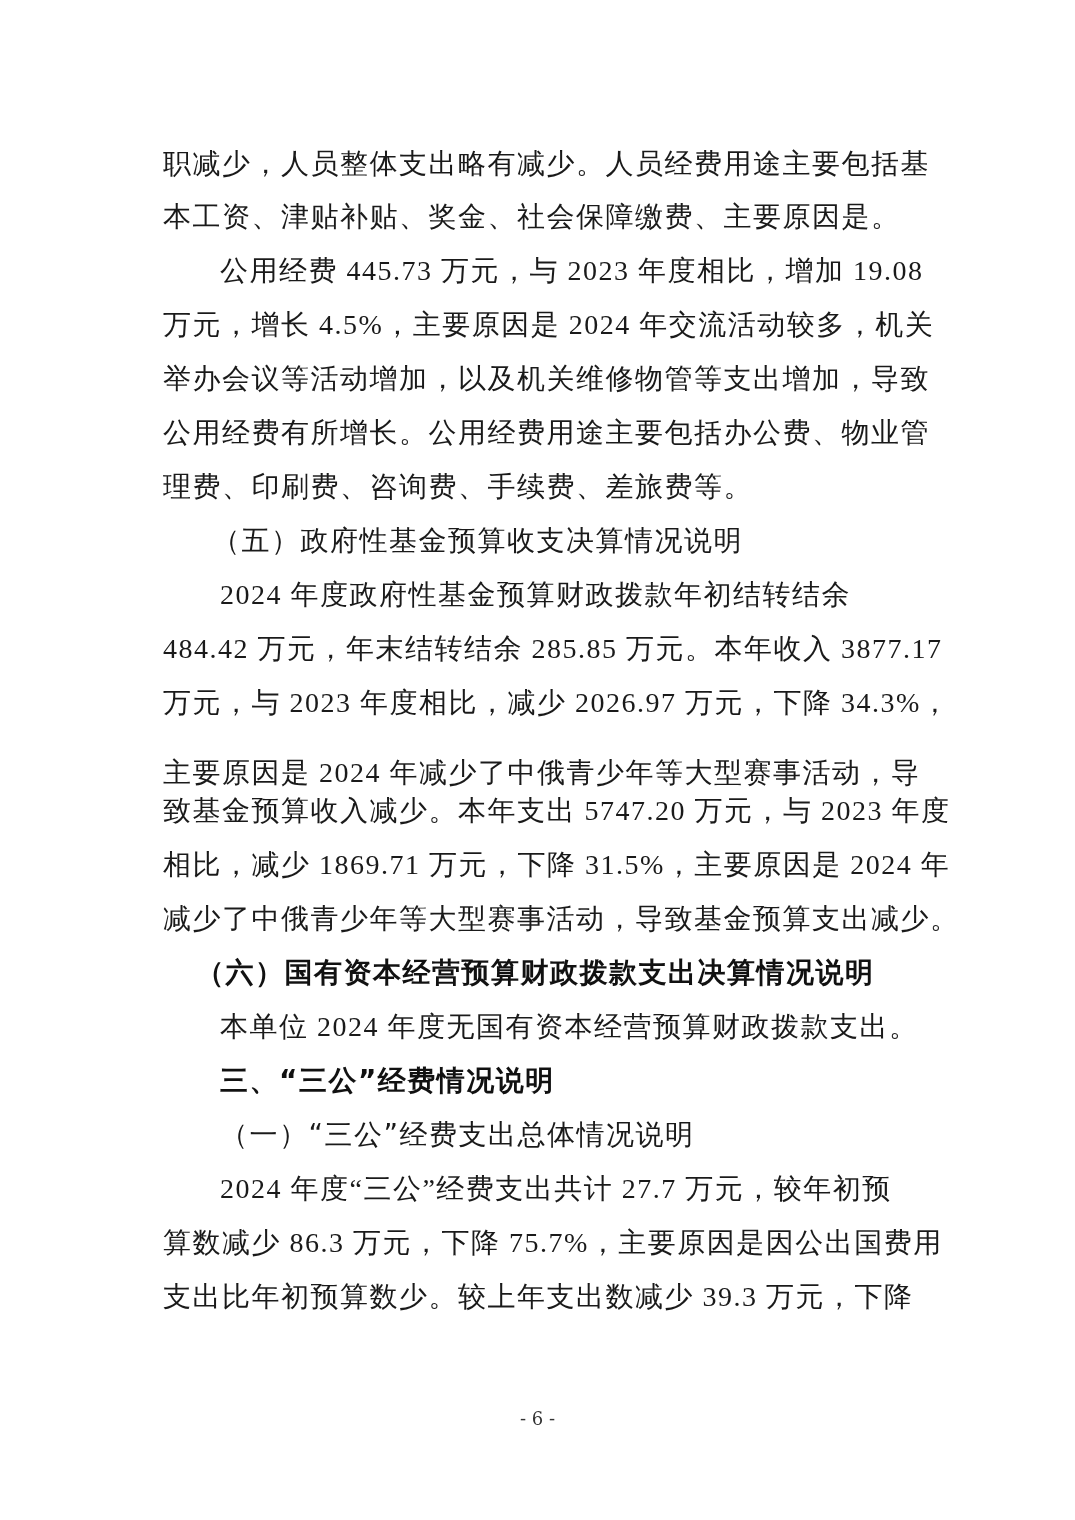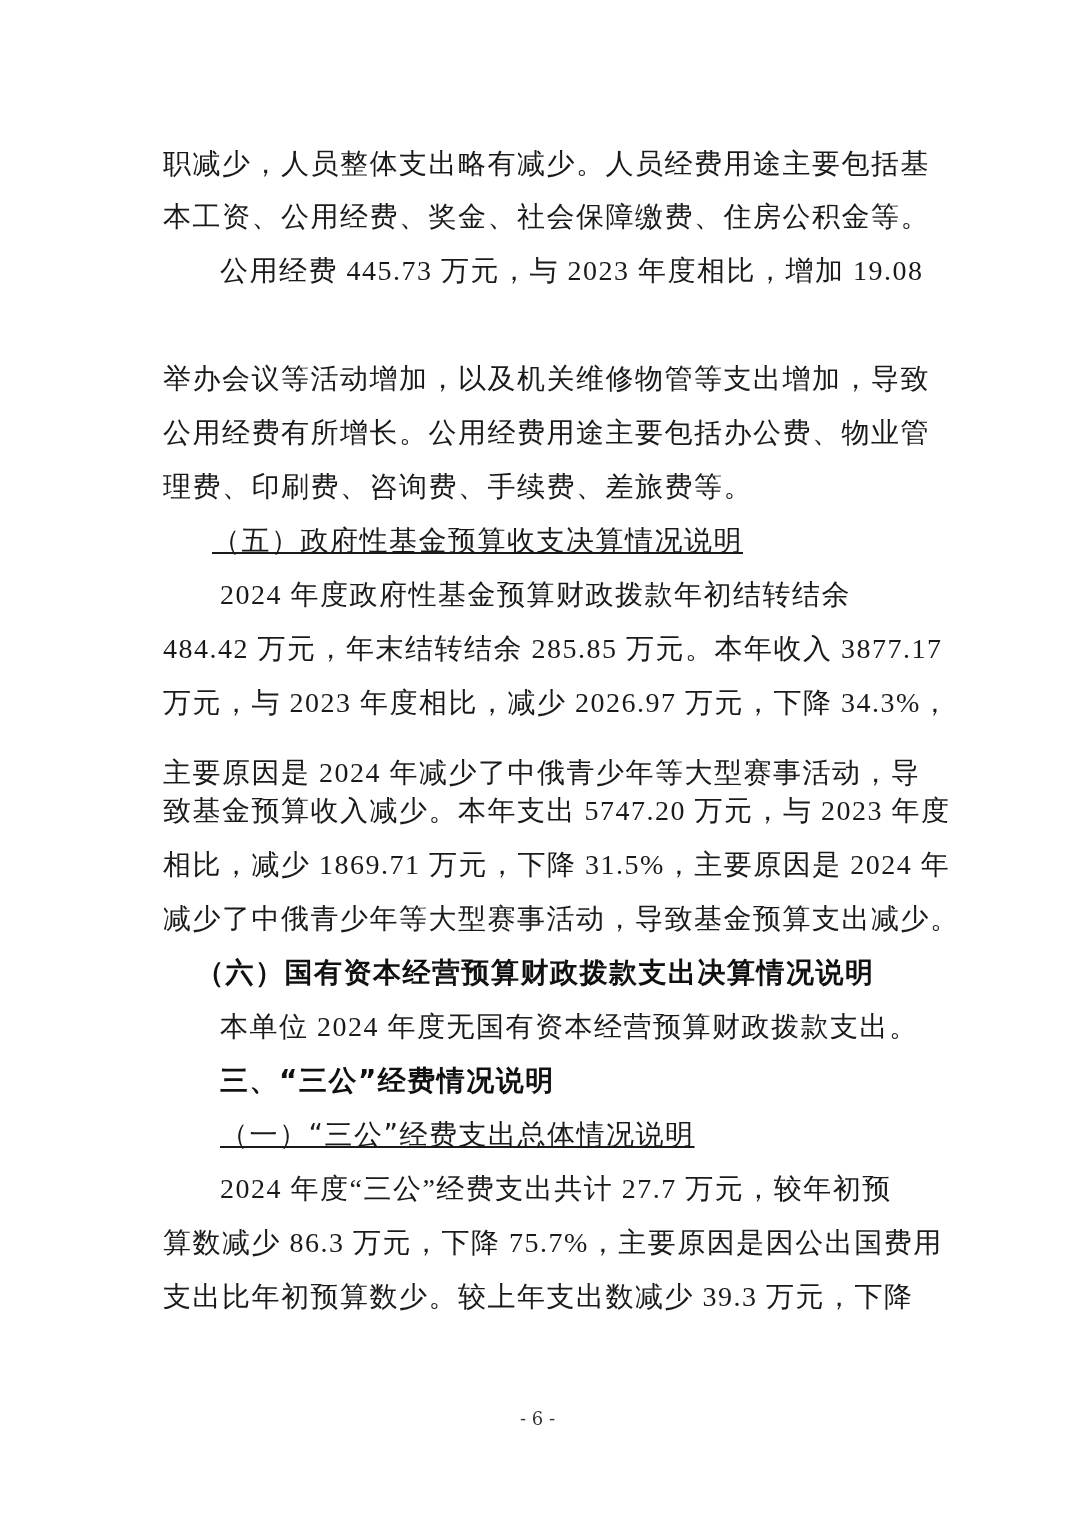--- a/index.html
+++ b/index.html
@@ -9,35 +9,36 @@
     position: absolute;
     font-family: "DejaVu Serif", "Liberation Serif", serif;
     font-size: 28px;
     line-height: 40px;
     color: #1a1a1a;
     white-space: nowrap;
     letter-spacing: 1.5px;
   }
   .body-font { font-family: Liberation Serif, serif; font-weight: normal; }
   .bold { font-weight: bold; font-family: "DejaVu Sans", "Liberation Sans", sans-serif; color: #111; }
-  .sub { font-family: "DejaVu Sans", "Liberation Sans", sans-serif; text-decoration: underline; }
+  .sub { font-family: "DejaVu Sans", "Liberation Sans", sans-serif; }
   .page-number {
     position: absolute; left: 0; width: 1075px; top: 1408px; text-align: center;
     font-family: "DejaVu Serif", "Liberation Serif", serif; font-size: 18px; color: #333;
   }
 </style>
 </head>
 <body>
 
 <div class="page">
 
   <div class="line body-font" style="left:163px; top:144px;">职减少，人员整体支出略有减少。人员经费用途主要包括基</div>
-  <div class="line body-font" style="left:163px; top:197px;">本工资、公用经费、奖金、社会保障缴费、住房公积金等。</div>
+  <div class="line body-font" style="left:163px; top:197px;">本工资、津贴补贴、奖金、社会保障缴费、主要原因是。</div>
 
   <div class="line body-font" style="left:220px; top:251px;">公用经费 445.73 万元，与 2023 年度相比，增加 19.08</div>
+  <div class="line body-font" style="left:163px; top:305px;">万元，增长 4.5%，主要原因是 2024 年交流活动较多，机关</div>
   <div class="line body-font" style="left:163px; top:413px;">公用经费有所增长。公用经费用途主要包括办公费、物业管</div>
   <div class="line body-font" style="left:163px; top:359px;">举办会议等活动增加，以及机关维修物管等支出增加，导致</div>
   <div class="line body-font" style="left:163px; top:467px;">理费、印刷费、咨询费、手续费、差旅费等。</div>
 
   <div class="line sub" style="left:212px; top:521px;">（五）政府性基金预算收支决算情况说明</div>
 
   <div class="line body-font" style="left:220px; top:575px;">2024 年度政府性基金预算财政拨款年初结转结余</div>
   <div class="line body-font" style="left:163px; top:629px;">484.42 万元，年末结转结余 285.85 万元。本年收入 3877.17</div>
   <div class="line body-font" style="left:163px; top:683px;">万元，与 2023 年度相比，减少 2026.97 万元，下降 34.3%，</div>
   <div class="line body-font" style="left:163px; top:753px;text-align:center;">主要原因是 2024 年减少了中俄青少年等大型赛事活动，导</div>

